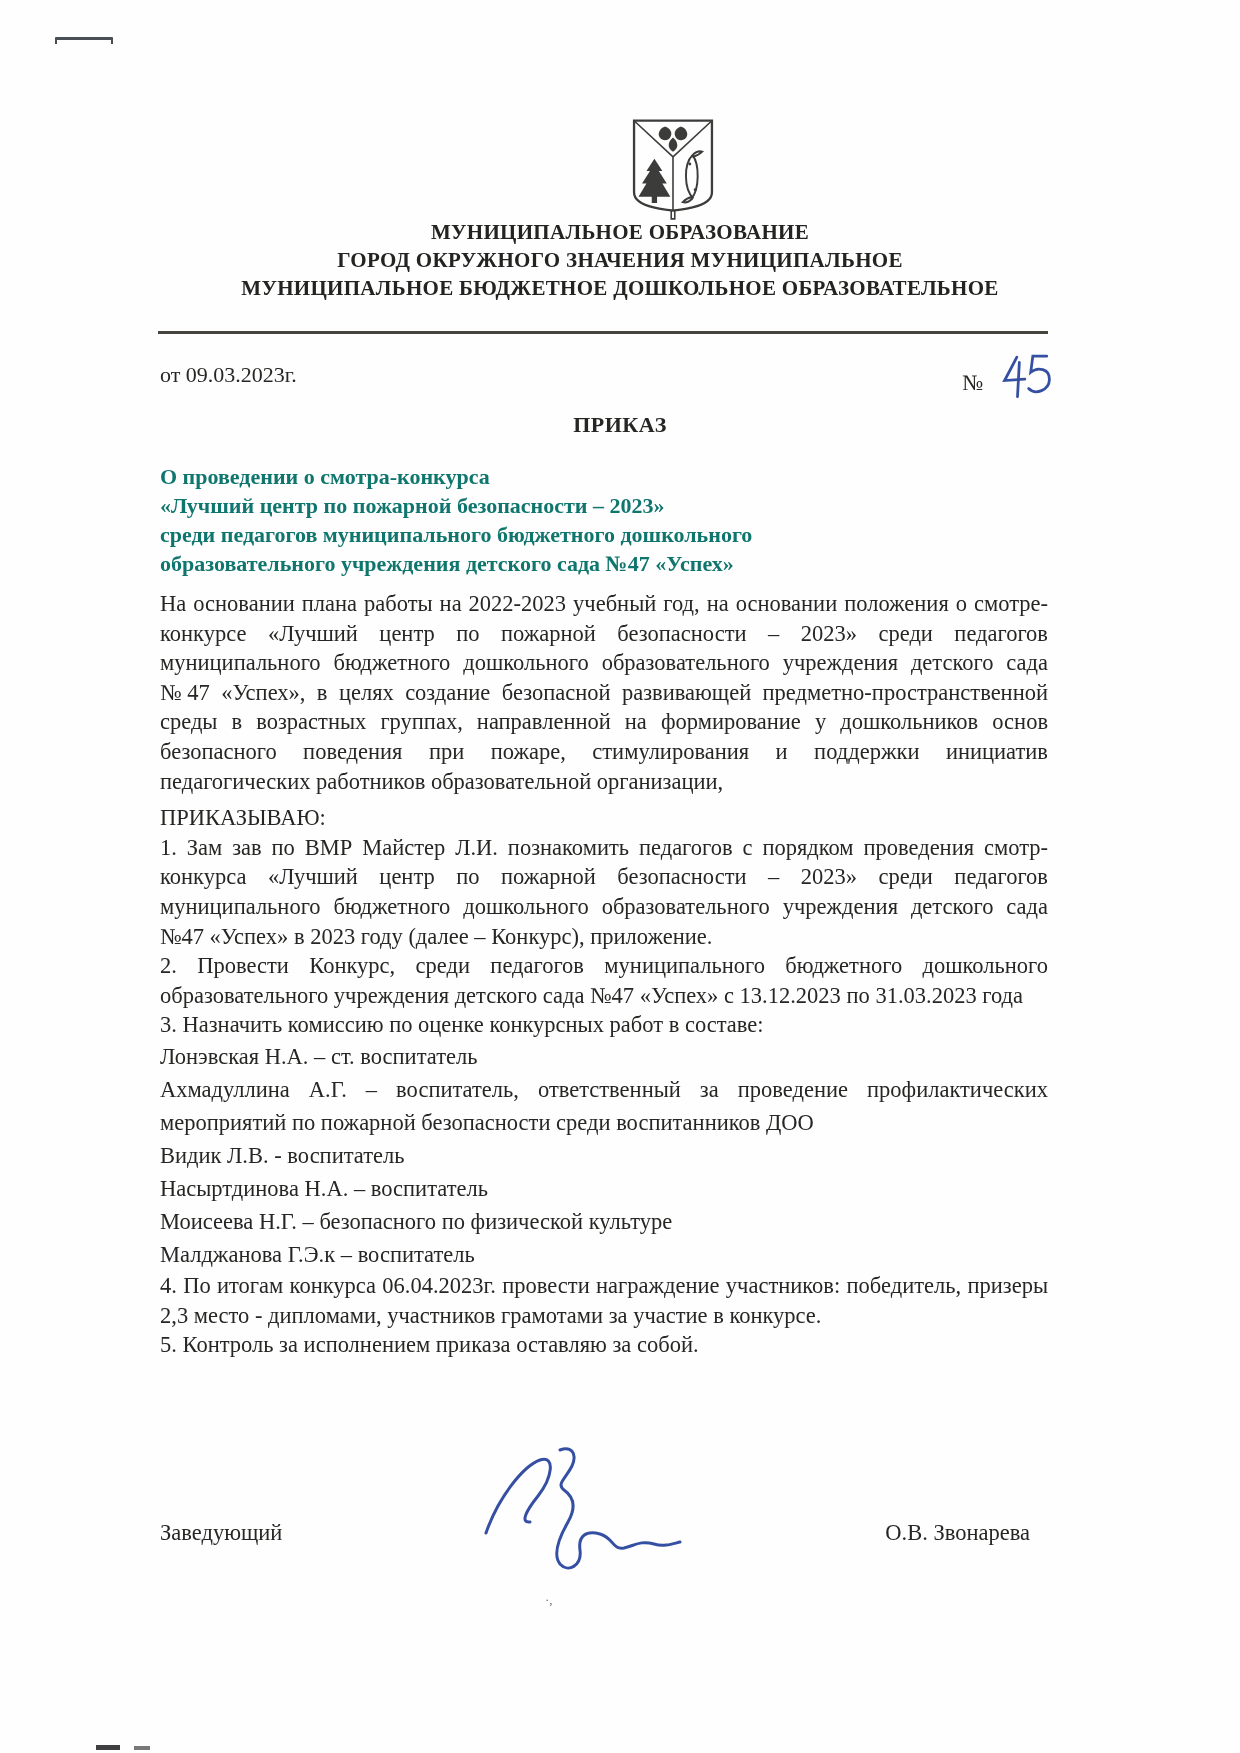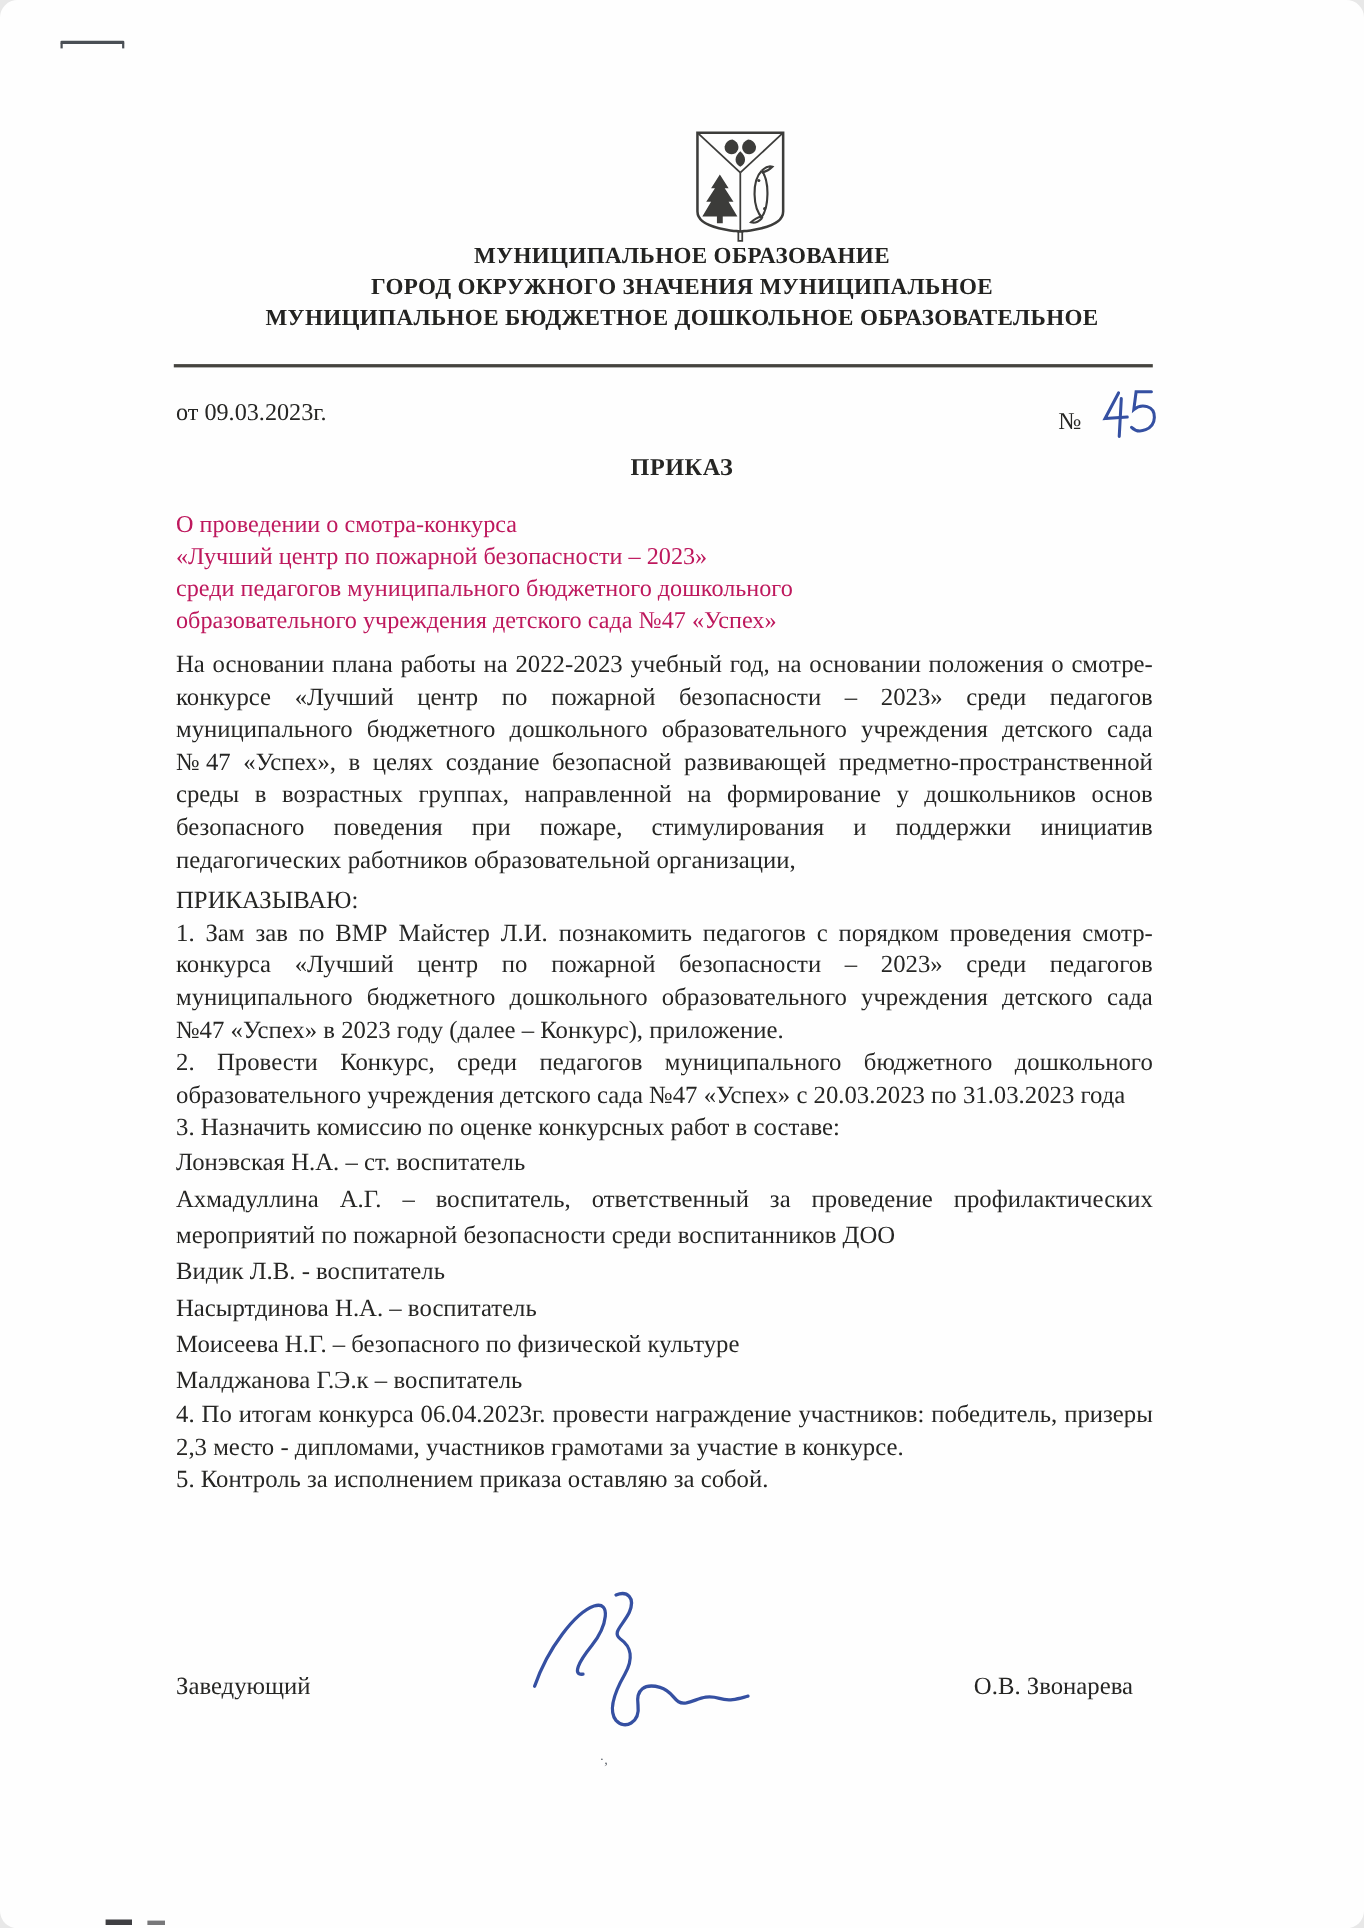--- a/index.html
+++ b/index.html
@@ -4,21 +4,20 @@
 <style>
   html,body{margin:0;padding:0;background:#e8e8e8;}
   .page{
     position:relative;
     width:1240px;height:1753px;
     margin:0 auto;
     background:#fefefe;
     font-family:"Liberation Serif", serif;
     color:#262624;
     overflow:hidden;
-    border-radius:16px;
   }
   
   .staple-mark{
     position:absolute;left:55px;top:36px;width:58px;height:8px;
   }
   .staple-mark .bar{position:absolute;left:0;top:1px;width:58px;height:3px;background:#4a4f55;border-radius:1px;}
   .staple-mark .tick-l{position:absolute;left:0;top:3px;width:2px;height:5px;background:#4a4f55;}
   .staple-mark .tick-r{position:absolute;right:0;top:3px;width:2px;height:5px;background:#4a4f55;}
   .speck{position:absolute;background:#3f3f42;}
 
@@ -40,21 +39,21 @@
   .date-value{position:absolute;left:0;top:4px;}
   .number-label{position:absolute;left:802px;top:12px;}
   .number-hand{position:absolute;left:838px;top:-6px;width:66px;height:48px;transform:rotate(-4deg);}
 
   .order-title{
     position:absolute;left:120px;top:412px;width:1000px;
     text-align:center;font-weight:bold;font-size:22px;letter-spacing:.5px;
   }
   .subject-block{
     position:absolute;left:160px;top:462px;width:888px;
-    font-weight:normal;font-size:22px;line-height:29px;color:#be185d;
+    font-weight:bold;font-size:22px;line-height:29px;color:#0f766e;
   }
   .body-block{
     position:absolute;left:160px;top:589px;width:888px;
     font-size:22.5px;line-height:29.6px;text-align:justify;
   }
   .body-block p{margin:0;}
   .command-word{margin-top:7px !important;}
   .committee-line{line-height:33px;text-align:justify;}
   .signature-row{
     position:absolute;left:160px;top:1516px;width:888px;height:40px;
@@ -137,21 +136,21 @@
     <div>О проведении о смотра-конкурса</div>
     <div>«Лучший центр по пожарной безопасности – 2023»</div>
     <div>среди педагогов муниципального бюджетного дошкольного</div>
     <div>образовательного учреждения детского сада №47 «Успех»</div>
   </div>
 
   <div class="body-block">
     <p>На основании плана работы на 2022-2023 учебный год, на основании положения о смотре-конкурсе «Лучший центр по пожарной безопасности – 2023» среди педагогов муниципального бюджетного дошкольного образовательного учреждения детского сада №47 «Успех», в целях создание безопасной развивающей предметно-пространственной среды в возрастных группах, направленной на формирование у дошкольников основ безопасного поведения при пожаре, стимулирования и поддержки инициатив педагогических работников образовательной организации,</p>
     <p class="command-word">ПРИКАЗЫВАЮ:</p>
     <p>1. Зам зав по ВМР Майстер Л.И. познакомить педагогов с порядком проведения смотр-конкурса «Лучший центр по пожарной безопасности – 2023» среди педагогов муниципального бюджетного дошкольного образовательного учреждения детского сада №47 «Успех» в 2023 году (далее – Конкурс), приложение.</p>
-    <p>2. Провести Конкурс, среди педагогов муниципального бюджетного дошкольного образовательного учреждения детского сада №47 «Успех» с 20.03.2023 по 31.03.2023 года</p>
+    <p>2. Провести Конкурс, среди педагогов муниципального бюджетного дошкольного образовательного учреждения детского сада №47 «Успех» с 13.12.2023 по 31.03.2023 года</p>
     <p>3. Назначить комиссию по оценке конкурсных работ в составе:</p>
     <p class="committee-line">Лонэвская Н.А. – ст. воспитатель</p>
     <p class="committee-line">Ахмадуллина А.Г. – воспитатель, ответственный за проведение профилактических мероприятий по пожарной безопасности среди воспитанников ДОО</p>
     <p class="committee-line">Видик Л.В. - воспитатель</p>
     <p class="committee-line">Насыртдинова Н.А. – воспитатель</p>
     <p class="committee-line">Моисеева Н.Г. – безопасного по физической культуре</p>
     <p class="committee-line">Малджанова Г.Э.к – воспитатель</p>
     <p>4. По итогам конкурса 06.04.2023г. провести награждение участников: победитель, призеры 2,3 место - дипломами, участников грамотами за участие в конкурсе.</p>
     <p>5. Контроль за исполнением приказа оставляю за собой.</p>
   </div>

